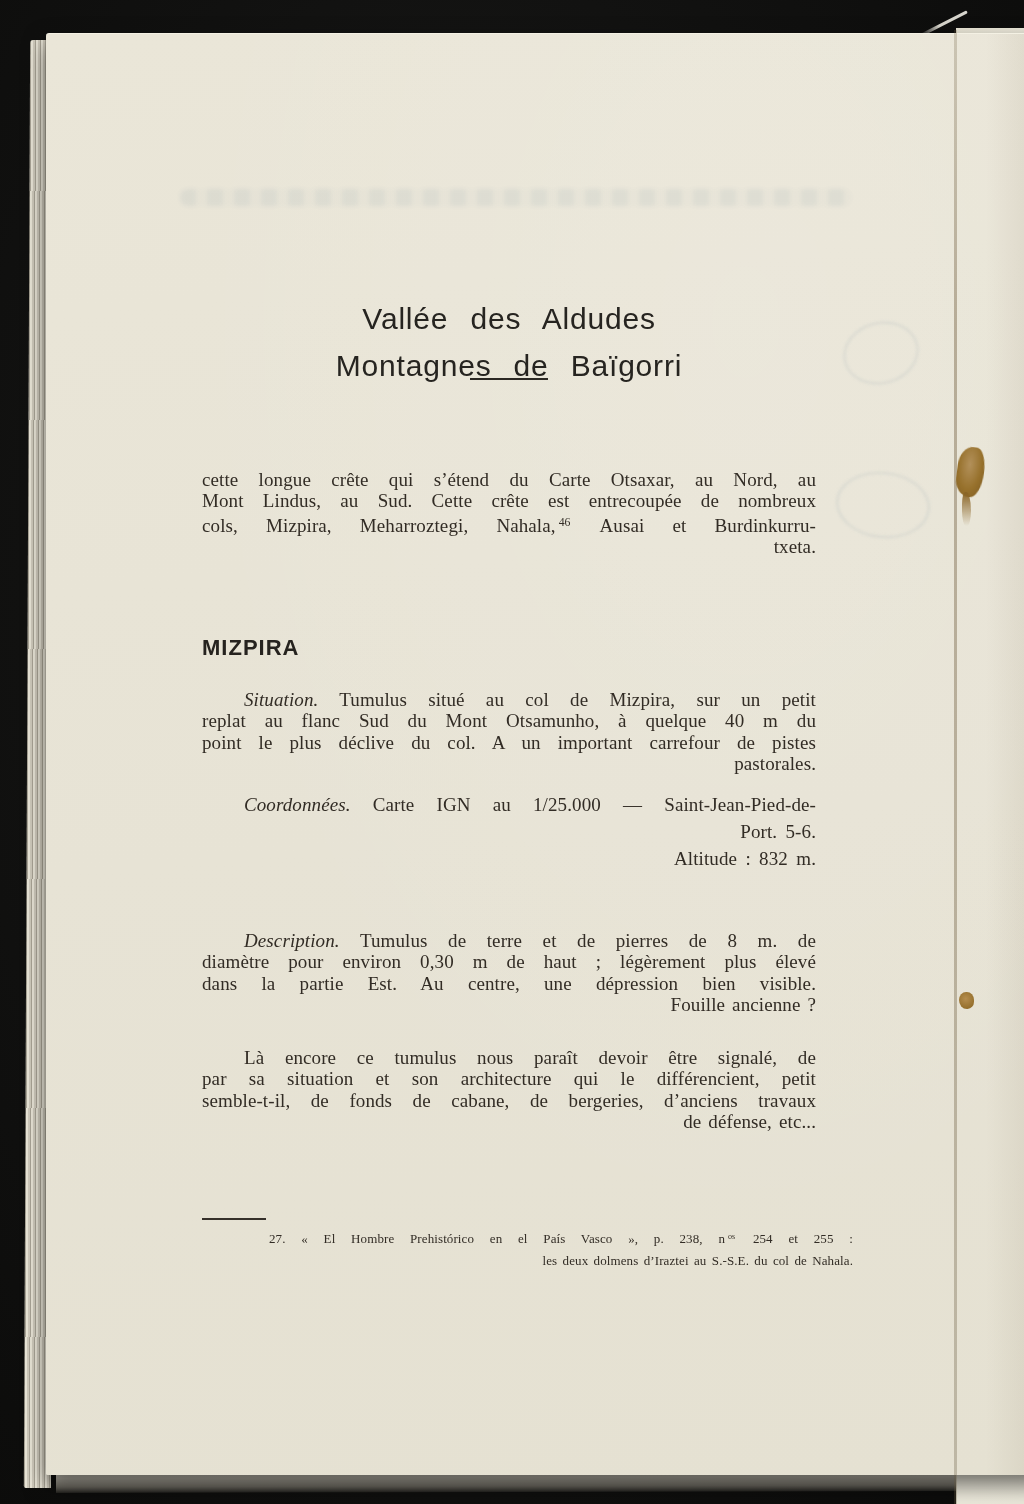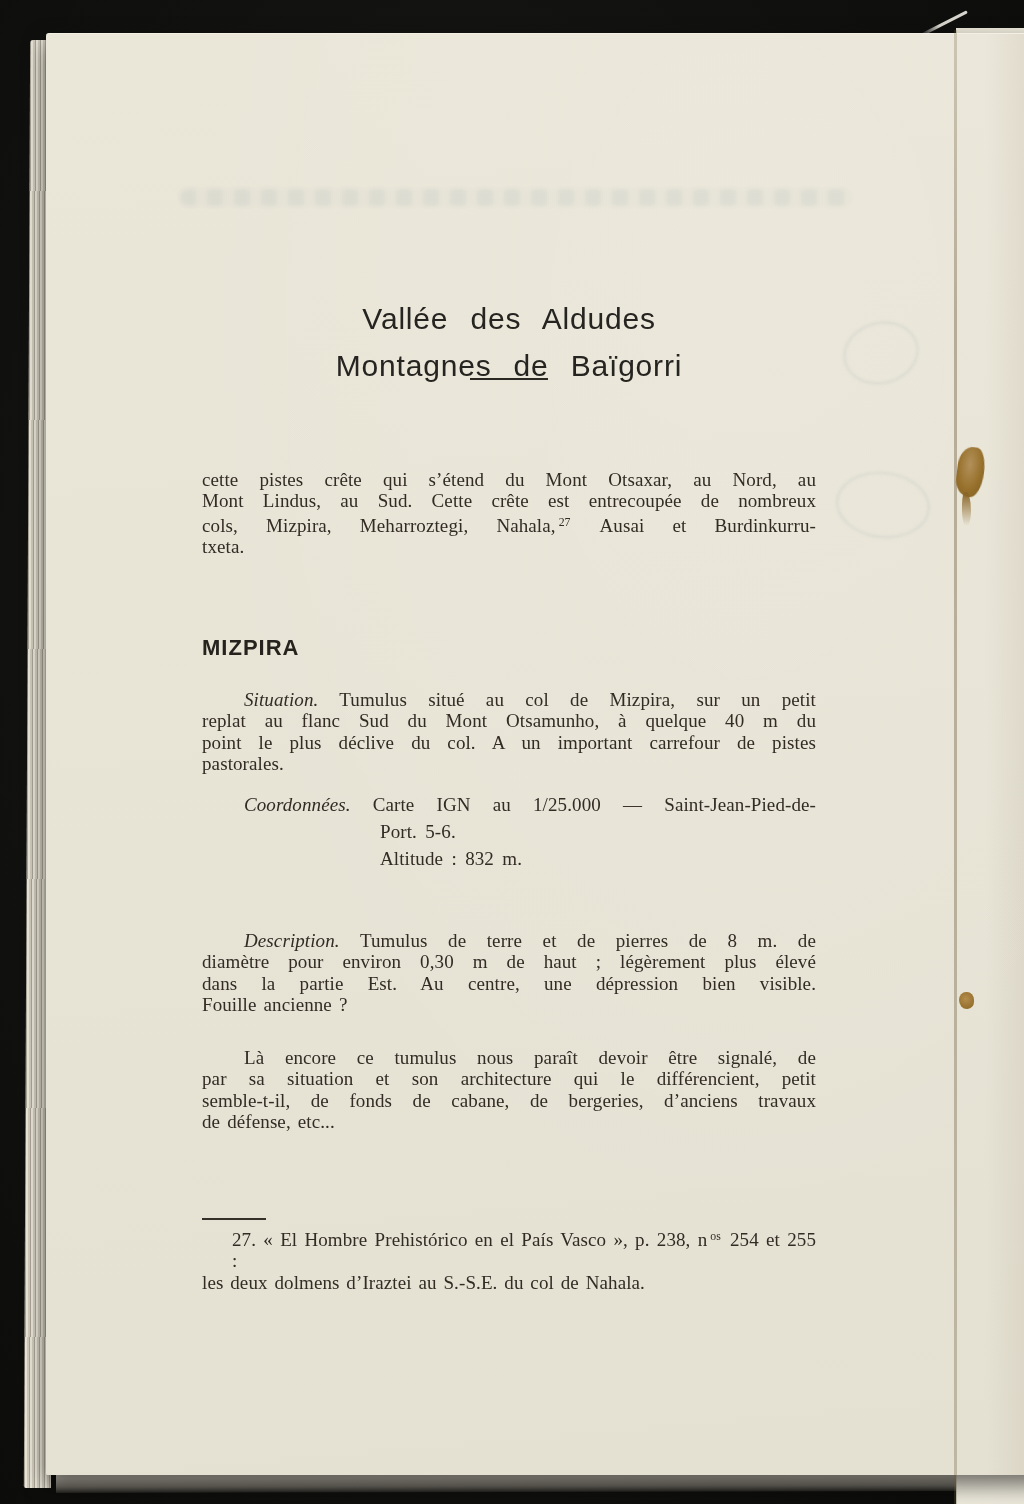--- a/index.html
+++ b/index.html
@@ -107,23 +107,23 @@
   .section-heading{
     position:absolute;top:601px;left:0;width:614px;text-align:left;
     font-family:"Liberation Sans","DejaVu Sans",sans-serif;
     font-weight:bold;font-size:22px;letter-spacing:1px;color:#26231f;
   }
   .para-situation{top:655px;}
   .para-coordonnees{top:757px;line-height:27px;word-spacing:3.5px;}
   .para-description{top:878px;margin-top:18px;}
   .para-remark{top:977px;}
   .footnote-rule{position:absolute;top:1184px;left:0;width:64px;height:2px;background:#35302a;}
-  .para-footnote{top:1192px;font-size:19px;line-height:21.5px;word-spacing:2px;}
+  .para-footnote{top:1192px;font-size:13px;line-height:21.5px;word-spacing:2px;margin-left:37px;}
 
-  .tline{min-height:1em;}
+  .tline{min-height:1em;text-align:right;}
   .just{text-align:justify;text-align-last:justify;text-justify:inter-word;}
   .seg-i{font-style:italic;}
   .seg-r{font-style:normal;}
   .seg-sup{font-size:0.62em;vertical-align:0.5em;margin:0 2px 0 3px;letter-spacing:0;}
 </style>
 </head>
 <body>
 
 <div class="page-stack-left"></div>
 <div class="page-stack-bottom"></div>
@@ -138,23 +138,23 @@
     <div class="pencil-mark m1"></div>
     <div class="pencil-mark m2"></div>
 
     <div class="title-block">
       <div>Vallée des Aldudes</div>
       <div>Montagnes de Baïgorri</div>
     </div>
     <div class="title-rule"></div>
 
     <div class="para para-intro">
-        <div class="tline just"><span class="seg-r">cette pistes crête qui s’étend du Mont Otsaxar, au Nord, au</span></div>
+        <div class="tline just"><span class="seg-r">cette longue crête qui s’étend du Carte Otsaxar, au Nord, au</span></div>
         <div class="tline just"><span class="seg-r">Mont Lindus, au Sud. Cette crête est entrecoupée de nombreux</span></div>
-        <div class="tline just"><span class="seg-r">cols, Mizpira, Meharroztegi, Nahala,</span><span class="seg-sup">27</span><span class="seg-r"> Ausai et Burdinkurru-</span></div>
+        <div class="tline just"><span class="seg-r">cols, Mizpira, Meharroztegi, Nahala,</span><span class="seg-sup">46</span><span class="seg-r"> Ausai et Burdinkurru-</span></div>
         <div class="tline"><span class="seg-r">txeta.</span></div>
       </div>
 
     <div class="section-heading">MIZPIRA</div>
 
     <div class="para para-situation">
         <div class="tline just" style="padding-left: 42px;"><span class="seg-i">Situation.</span><span class="seg-r"> Tumulus situé au col de Mizpira, sur un petit</span></div>
         <div class="tline just"><span class="seg-r">replat au flanc Sud du Mont Otsamunho, à quelque 40 m du</span></div>
         <div class="tline just"><span class="seg-r">point le plus déclive du col. A un important carrefour de pistes</span></div>
         <div class="tline"><span class="seg-r">pastorales.</span></div>

